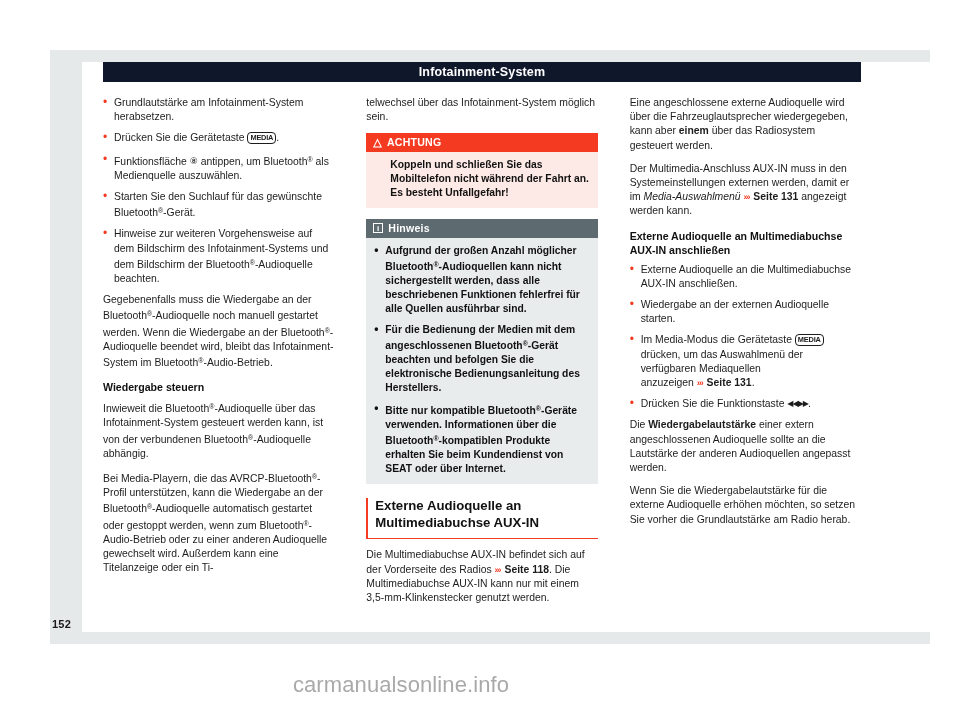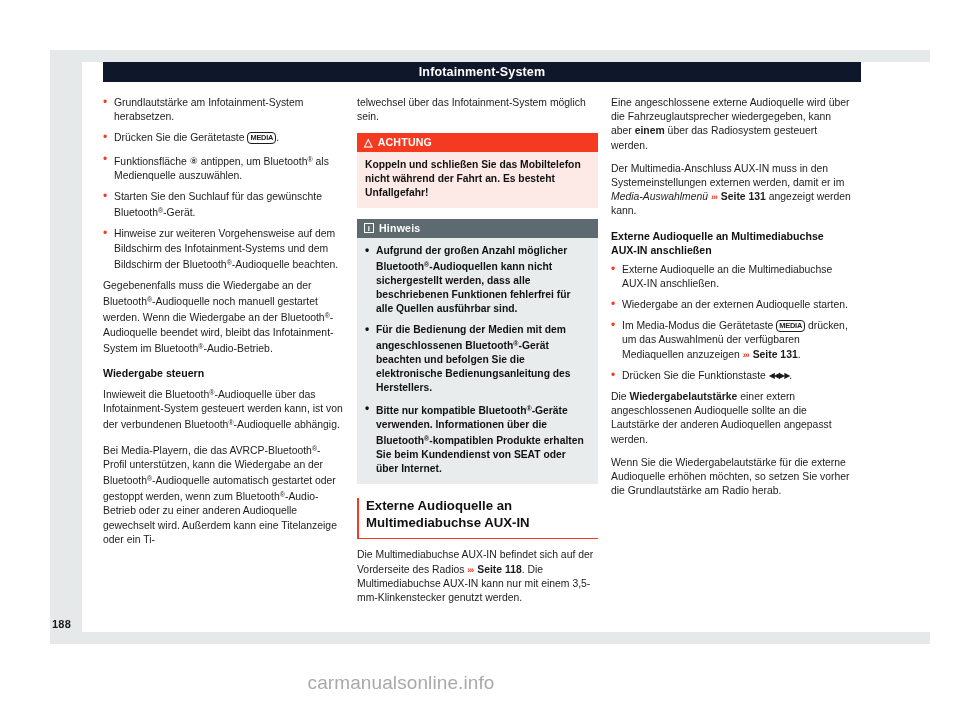--- a/index.html
+++ b/index.html
@@ -35,21 +35,21 @@
     font-weight: bold;
     color: #1a1a1a;
     letter-spacing: .2px;
   }
   .watermark {
     position: absolute;
     left: 0; top: 672px;
     width: 816px;
     text-align: center;
     padding-right: 14px;
-    font-size: 19px;
+    font-size: 22px;
     color: #a9a9a9;
     letter-spacing: .1px;
   }
 
   
   .runhead {
     position: absolute;
     left: 103px; top: 62px;
     width: 758px; height: 20px;
     background: #0f172a;
@@ -60,21 +60,21 @@
     line-height: 20px;
     letter-spacing: .15px;
   }
 
   
   .cols {
     position: absolute;
     left: 103px; top: 96px;
     width: 758px;
     display: flex;
-    gap: 13px;
+    gap: 32px;
   }
   .col { width: 241px; }
 
   p.body {
     margin: 0 0 9px 0;
     font-size: 10.4px;
     line-height: 14.2px;
     color: #1c1c1c;
     text-align: left;
   }
@@ -127,21 +127,21 @@
     font-size: 10.6px;
     font-weight: bold;
     padding: 3px 7px 4px 7px;
     display: flex;
     align-items: center;
     gap: 5px;
     letter-spacing: .2px;
   }
   .box-body {
     background: #fdeae6;
-    padding: 6px 8px 8px 8px;
+    padding: 6px 8px 8px 24px;
     font-size: 10.3px;
     line-height: 14px;
     font-weight: bold;
     color: #111111;
   }
   
   .note-head {
     background: #5d6a6f;
     color: #ffffff;
     font-size: 10.6px;
@@ -299,16 +299,16 @@
       </ul>
 
       <p class="body"><span>Die </span><b class="strong">Wiedergabelautstärke</b><span> einer extern angeschlossenen Audioquelle sollte an die Lautstärke der anderen Audioquellen angepasst werden.</span></p>
 
 
       <p class="body">Wenn Sie die Wiedergabelautstärke für die externe Audioquelle erhöhen möchten, so setzen Sie vorher die Grundlautstärke am Radio herab.</p>
     </div>
 
   </div>
 
-  <div class="page-num">188</div>
+  <div class="page-num">152</div>
   <div class="watermark">carmanualsonline.info</div>
 
 </div>
 
 </body></html>

